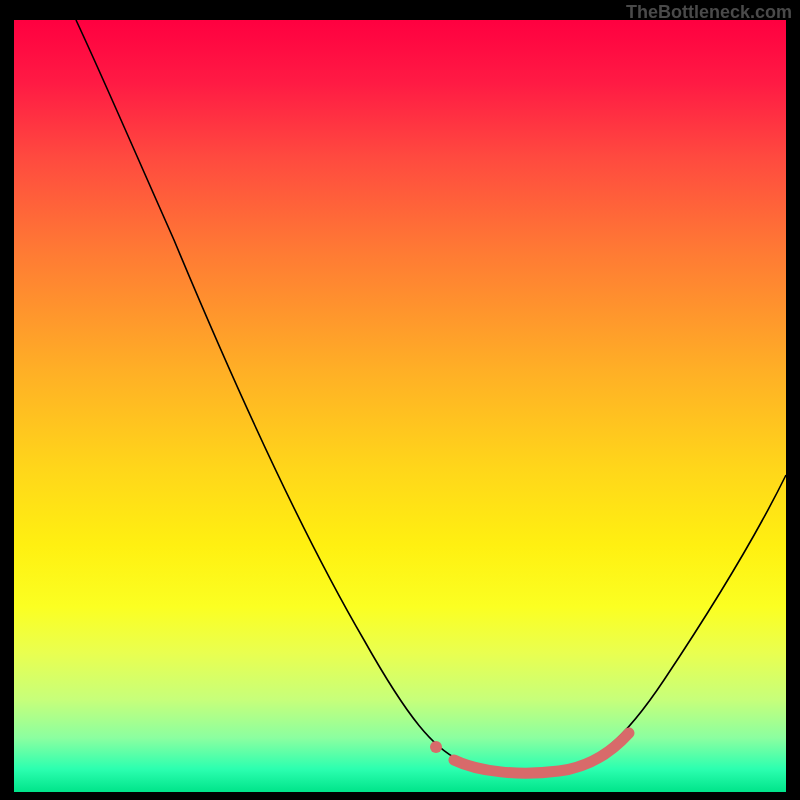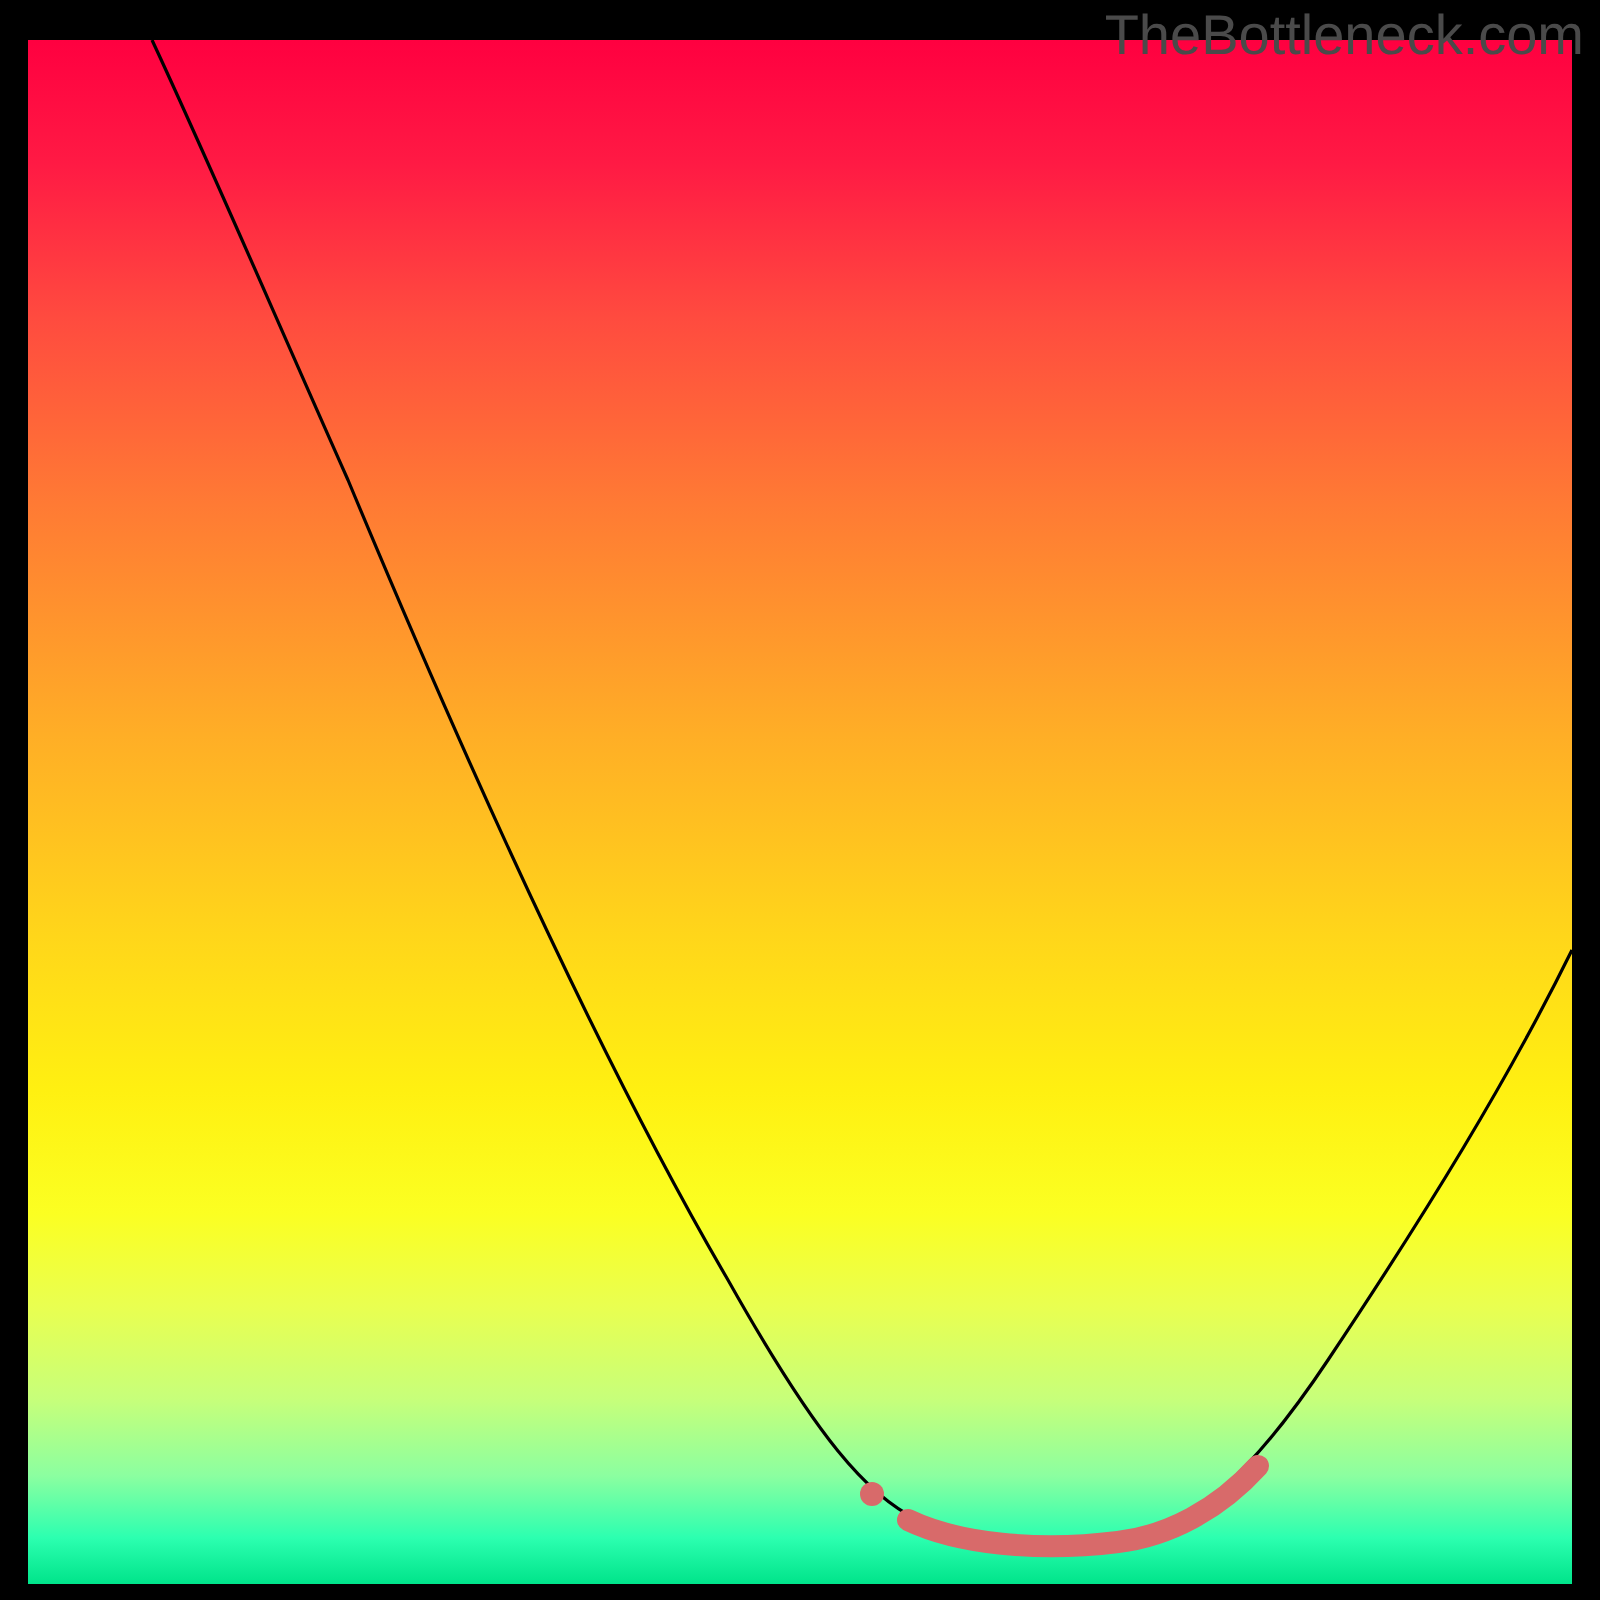--- a/index.html
+++ b/index.html
@@ -9,22 +9,22 @@
     width: 800px;
     height: 800px;
     background: #000;
   }
   .watermark {
     position: absolute;
     top: 2px;
     right: 8px;
     color: #4a4a4a;
     font-family: Arial, sans-serif;
-    font-size: 28px;
-    font-weight: normal;
+    font-size: 18px;
+    font-weight: bold;
     z-index: 10;
   }
   .plot-area {
     position: absolute;
     left: 14px;
     top: 20px;
     width: 772px;
     height: 772px;
   }
   .gradient-bg {

